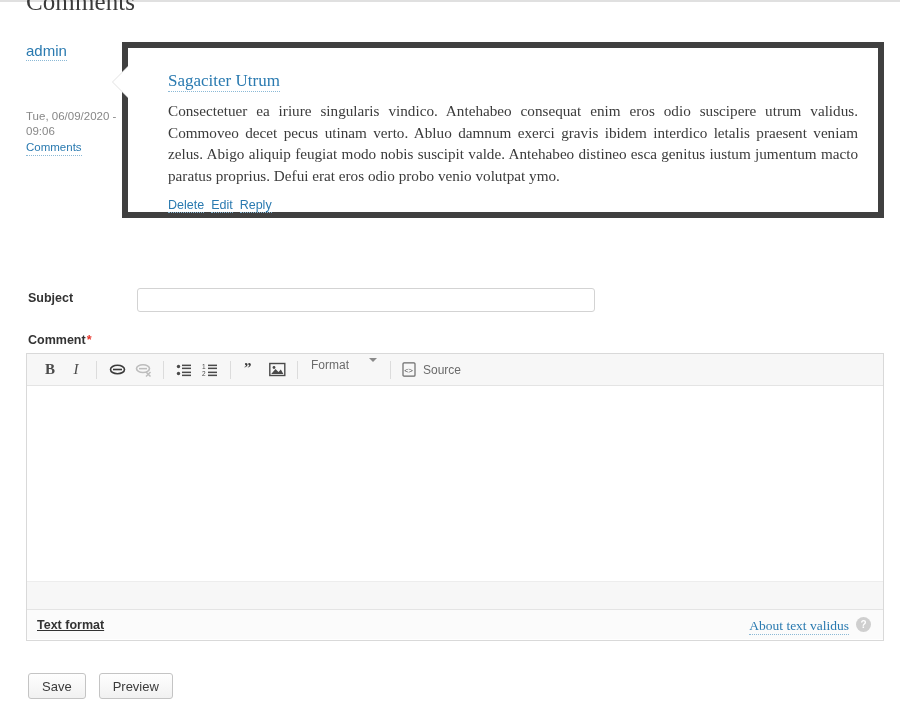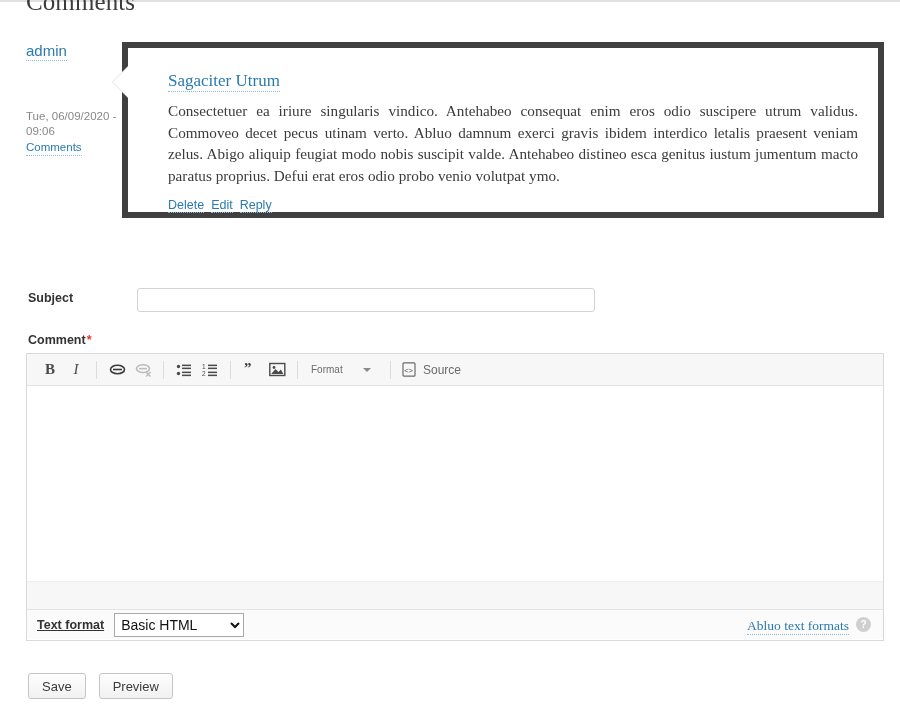--- a/index.html
+++ b/index.html
@@ -213,25 +213,25 @@
     color: #4a4a4a;
   }
   .tb-italic {
     font-family: "Liberation Serif", serif;
     font-size: 15px;
     font-style: italic;
     color: #4a4a4a;
   }
   .tb-format {
     display: flex;
-    align-items: center;
+    align-items: flex-start;
     height: 24px;
     padding: 0 4px 0 6px;
     color: #6b6b6b;
-    font-size: 10px;
+    font-size: 12px;
     min-width: 78px;
   }
   .tb-caret {
     width: 0; height: 0;
     border-left: 4px solid transparent;
     border-right: 4px solid transparent;
     border-top: 4px solid #8a8a8a;
     margin-left: 20px;
   }
   .tb-source {
@@ -442,24 +442,21 @@
         <span>Source</span>
       </div>
     </div>
 
     <div class="editor-body"></div>
 
     <div class="editor-path"></div>
 
     <div class="editor-footer">
       <span class="tf-label">Text format</span>
-      <select class="tf-select">
-        <option>Basic HTML</option>
-      </select>
-      <a href="#" class="about-link">Abluo text formats</a>
+      <a href="#" class="about-link">About text validus</a>
       <span class="help-icon">?</span>
     </div>
   </div>
 
   <div class="actions">
     <button class="btn">Save</button>
     <button class="btn">Preview</button>
   </div>
 
 </div>

